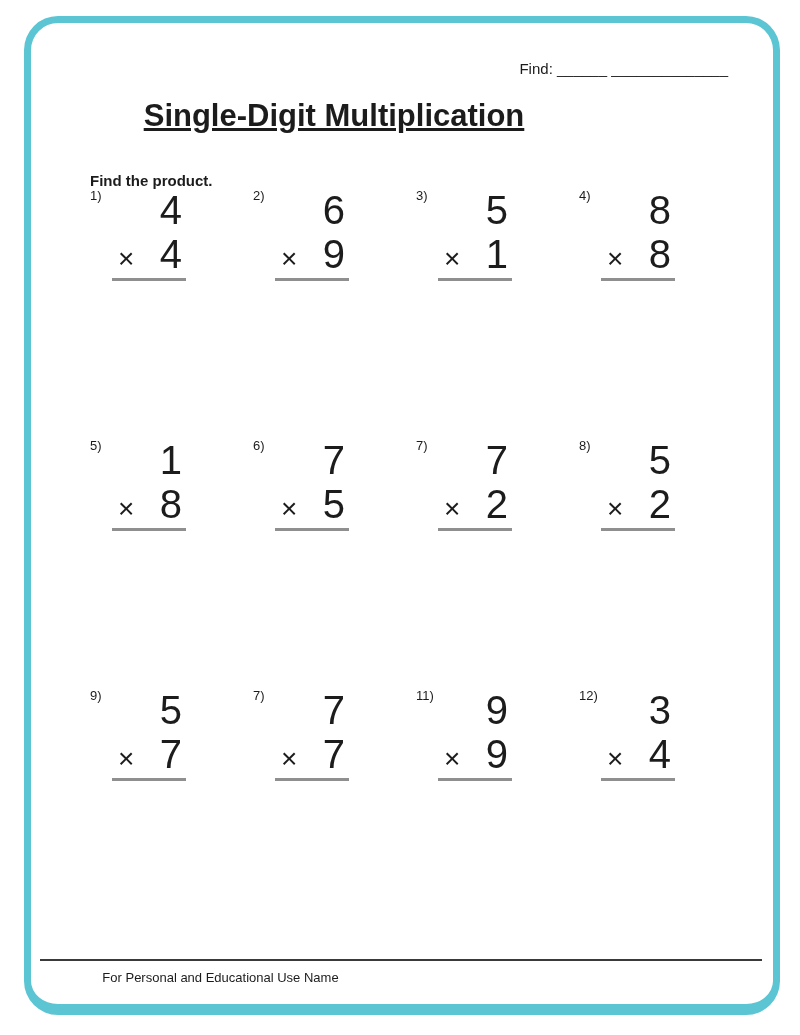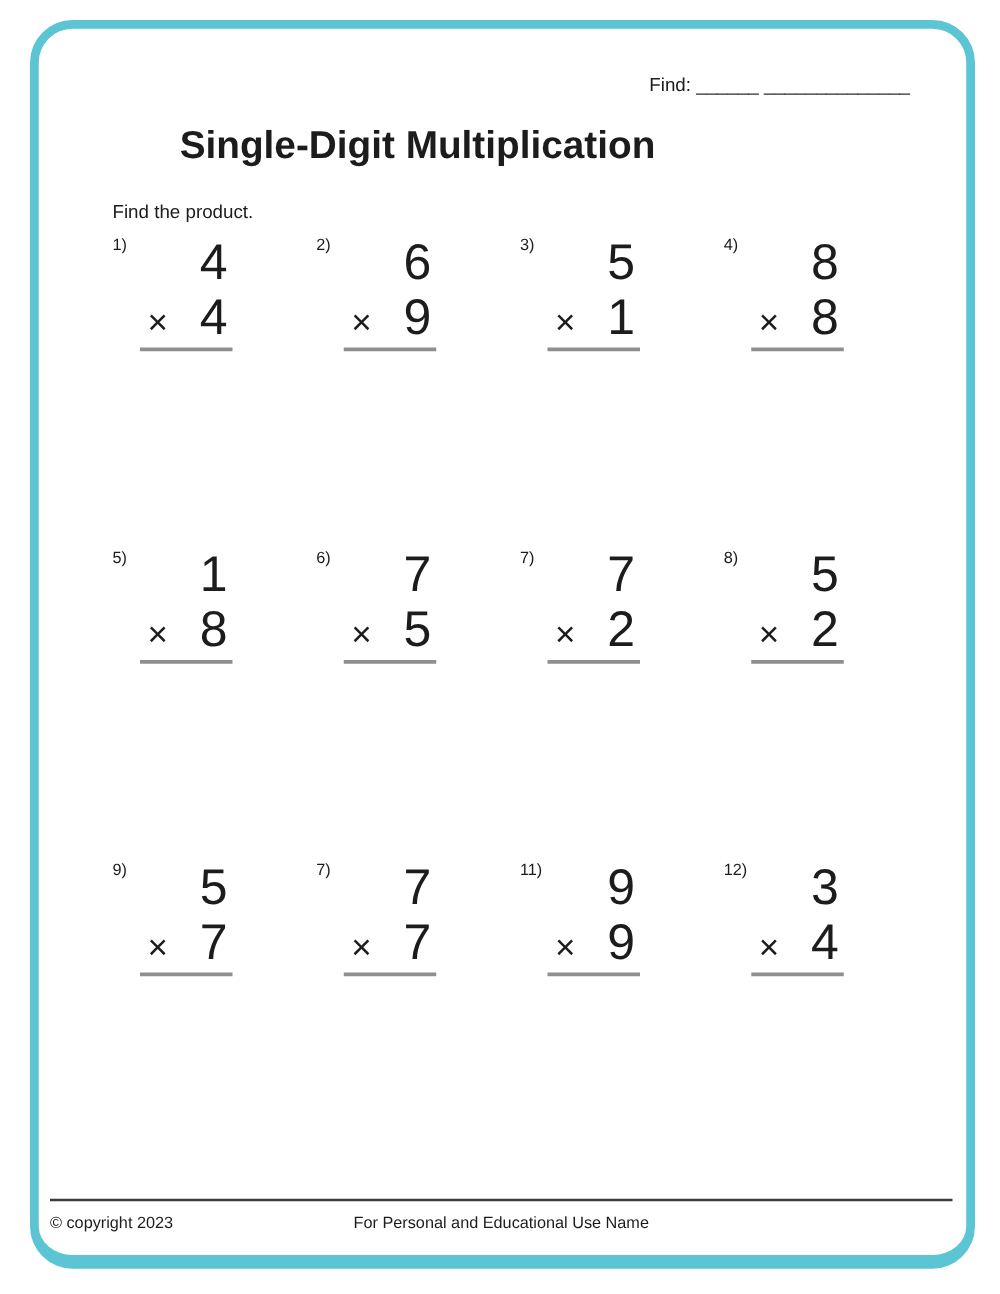--- a/index.html
+++ b/index.html
@@ -34,25 +34,27 @@
   }
   .name-blank { letter-spacing: 0; }
   .page-title {
     position: absolute;
     top: 98px; left: 0;
     width: 668px;
     margin: 0;
     text-align: center;
     font-size: 31px;
     font-weight: 700;
+    text-decoration: underline;
   }
   .instruction {
     position: absolute;
-    top: 161px; left: 90px;
+    top: 172px; left: 90px;
     font-size: 15px;
+    font-weight: bold;
   }
   .problems-grid {
     position: absolute;
     top: 188px; left: 88px;
     display: grid;
     grid-template-columns: repeat(4, 163px);
     row-gap: 150px;
   }
   .cell { position: relative; height: 100px; }
   .pnum {
@@ -257,15 +259,14 @@
         <span class="times">×</span>
         <span>4</span>
       </div>
       <div class="answer-line"></div>
     </div>
   </div>
 
 </div>
 
 <div class="footer">
-  <span class="f-left">© copyright 2023</span>
   <span class="f-mid">For Personal and Educational Use Name</span>
 </div>
 
 </body></html>

